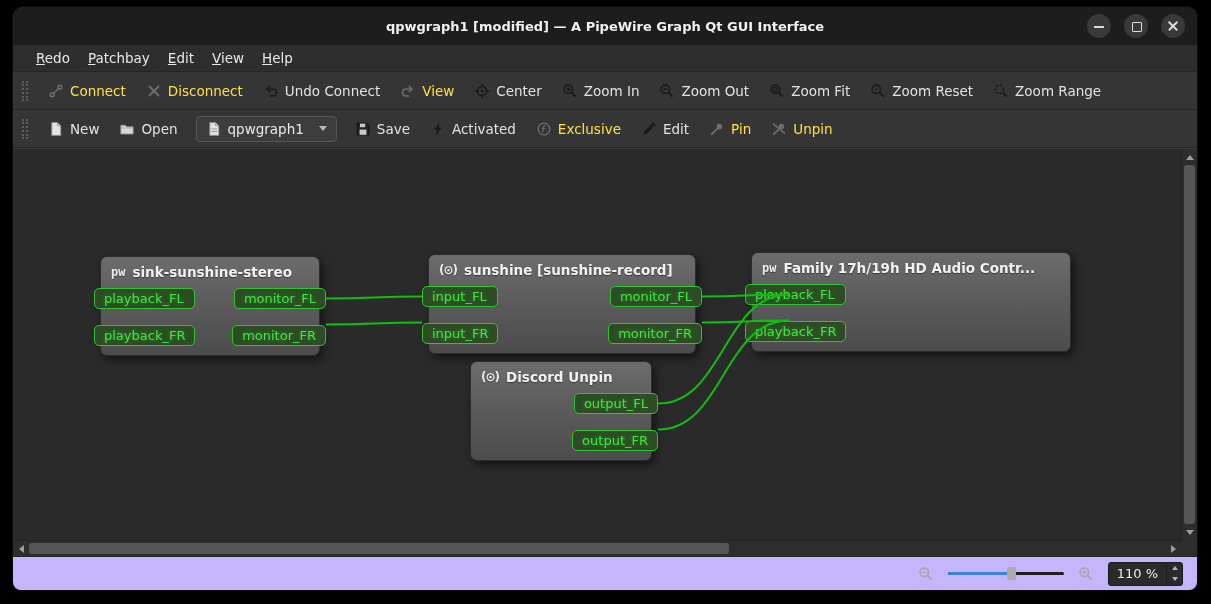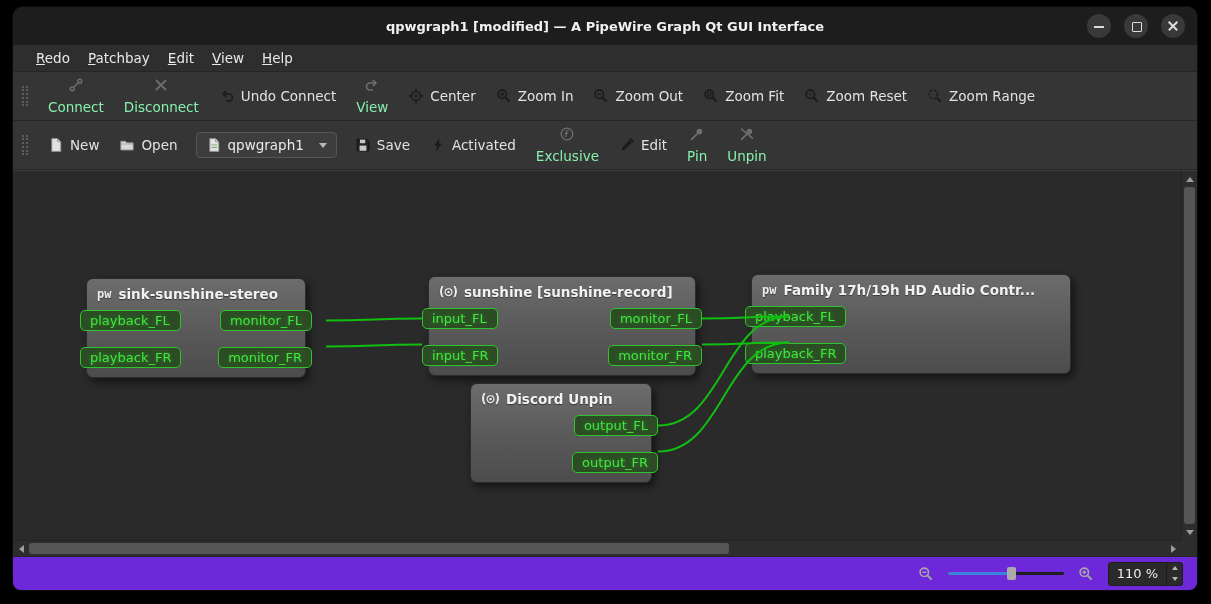--- a/index.html
+++ b/index.html
@@ -29,21 +29,21 @@
   .menu-item::first-letter { text-decoration:underline; }
 
   
   .toolbar { flex:0 0 38px; background:#353535; display:flex; align-items:center;
              gap:2px; padding:0 6px; border-bottom:1px solid #272727; }
   .tb-grip { width:6px; height:20px; margin:0 9px 0 3px;
              border-left:2px dotted #5e5e5e; border-right:2px dotted #5e5e5e; }
   .tb-btn { display:flex; align-items:center; gap:6px; padding:5px 9px;
             border-radius:4px; font-size:13.5px; color:#e2e2e2; cursor:default; }
   .tb-btn .ti { width:16px; height:16px; color:#1a1a1a; flex:0 0 auto; }
-  .tb-btn.disabled { color:#86efac;flex-direction:column; }
+  .tb-btn.disabled { color:#fde047; }
   .tb-btn.disabled .ti { color:#6e6e6e; }
   svg.ico { display:block; width:16px; height:16px; }
   .combo { display:flex; align-items:center; gap:6px; padding:4px 9px; margin:0 7px;
            background:#3d3d3d; border:1px solid #565656; border-radius:4px;
            font-size:13.5px; color:#eaeaea; }
   .combo .arrow { width:0; height:0; border-left:4px solid transparent;
                   border-right:4px solid transparent; border-top:5px solid #b9b9b9; margin-left:9px; }
 
   
   .canvas-wrap { flex:1 1 auto; position:relative; background:#2a2a2a; border-top:1px solid #3d3d3d; }
@@ -78,21 +78,21 @@
   .sb-arrow { position:absolute; width:16px; height:16px; display:flex;
               align-items:center; justify-content:center; }
   .tri-up    { width:0;height:0;border-left:4px solid transparent;border-right:4px solid transparent;border-bottom:5px solid #9c9c9c; }
   .tri-down  { width:0;height:0;border-left:4px solid transparent;border-right:4px solid transparent;border-top:5px solid #9c9c9c; }
   .tri-left  { width:0;height:0;border-top:4px solid transparent;border-bottom:4px solid transparent;border-right:5px solid #9c9c9c; }
   .tri-right { width:0;height:0;border-top:4px solid transparent;border-bottom:4px solid transparent;border-left:5px solid #9c9c9c; }
   .vthumb { position:absolute; left:2px; right:2px; top:16px; bottom:16px; background:#565656; border-radius:3px; }
   .hthumb { position:absolute; top:2px; bottom:2px; left:16px; width:700px; background:#565656; border-radius:3px; }
 
   
-  .statusbar { flex:0 0 34px; background:#6d28d9; border-top:1px solid #262626;
+  .statusbar { flex:0 0 34px; background:#c4b5fd; border-top:1px solid #262626;
                display:flex; align-items:center; justify-content:flex-end;
                gap:14px; padding:0 14px; }
   .sb-ico { width:16px; height:16px; color:#a8a8a8; }
   .zoom-slider { width:116px; height:17px; position:relative; }
   .zs-track { position:absolute; left:0; right:0; top:7px; height:3px; background:#1e1e1e; border-radius:2px; }
   .zs-fill  { position:absolute; left:0; top:7px; height:3px; background:#3b82d9; border-radius:2px; }
   .zs-thumb { position:absolute; top:2px; width:9px; height:13px; background:#ababab; border-radius:2px; }
   .spinbox { display:flex; align-items:stretch; background:#2a2a2a;
              border:1px solid #1d1d1d; border-radius:3px; height:24px; }
   .spin-value { padding:3px 8px 0; font-size:13px; color:#ededed; min-width:48px; text-align:right; }
@@ -332,21 +332,21 @@
   <div class="canvas-wrap">
     <div id="canvas">
       <svg id="wires" width="1168" height="391">
           <path d="M 313 149.5 C 361 149.5 361 147.5 409 147.5"></path>
           <path d="M 313 175.5 C 361 175.5 361 173.5 409 173.5"></path>
           <path d="M 689 147.5 C 734 147.5 731 145.5 776 145.5"></path>
           <path d="M 689 173.5 C 734 173.5 731 171.5 776 171.5"></path>
           <path d="M 645 254.5 C 710.5 254.5 710.5 145.5 776 145.5"></path>
           <path d="M 645 280.5 C 710.5 280.5 710.5 171.5 776 171.5"></path>
         </svg>
-    <div class="node" style="left: 73px; top: 107px; width: 220px;">
+    <div class="node" style="left: 87px; top: 107px; width: 220px;">
           <div class="node-title">
             <span class="node-icon" data-icon="pipewire"></span>
             <span>sink-sunshine-stereo</span>
           </div>
           <div class="ports">
             <div class="pcol in">
               <div class="port in">playback_FL</div>
               <div class="port in">playback_FR</div>
             </div>
             <div class="pcol out">

